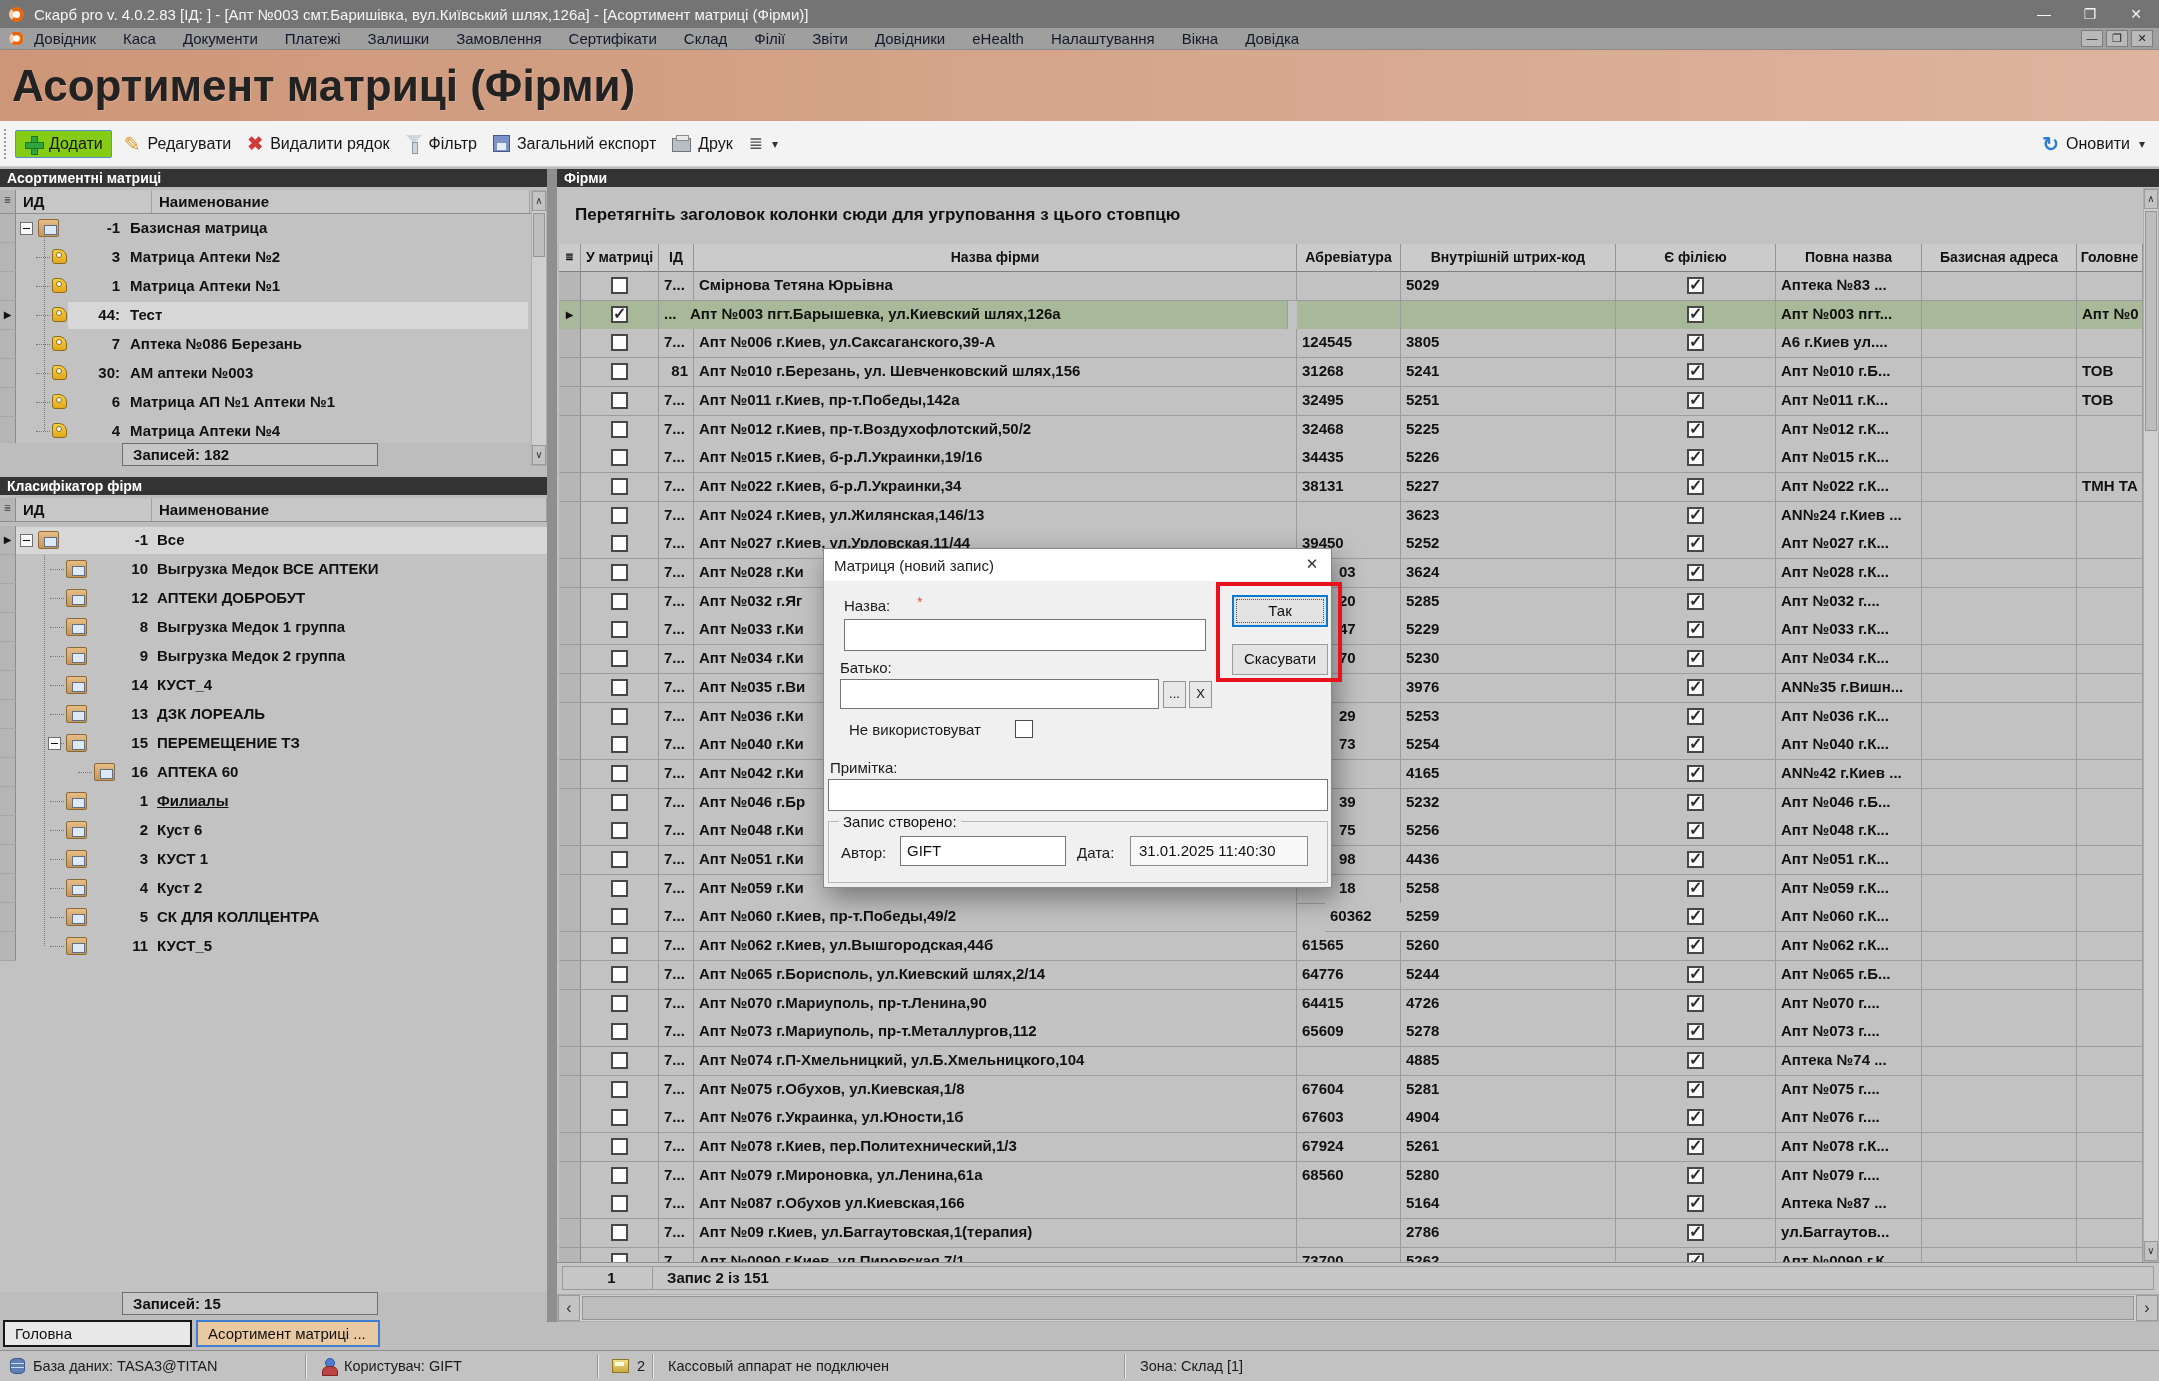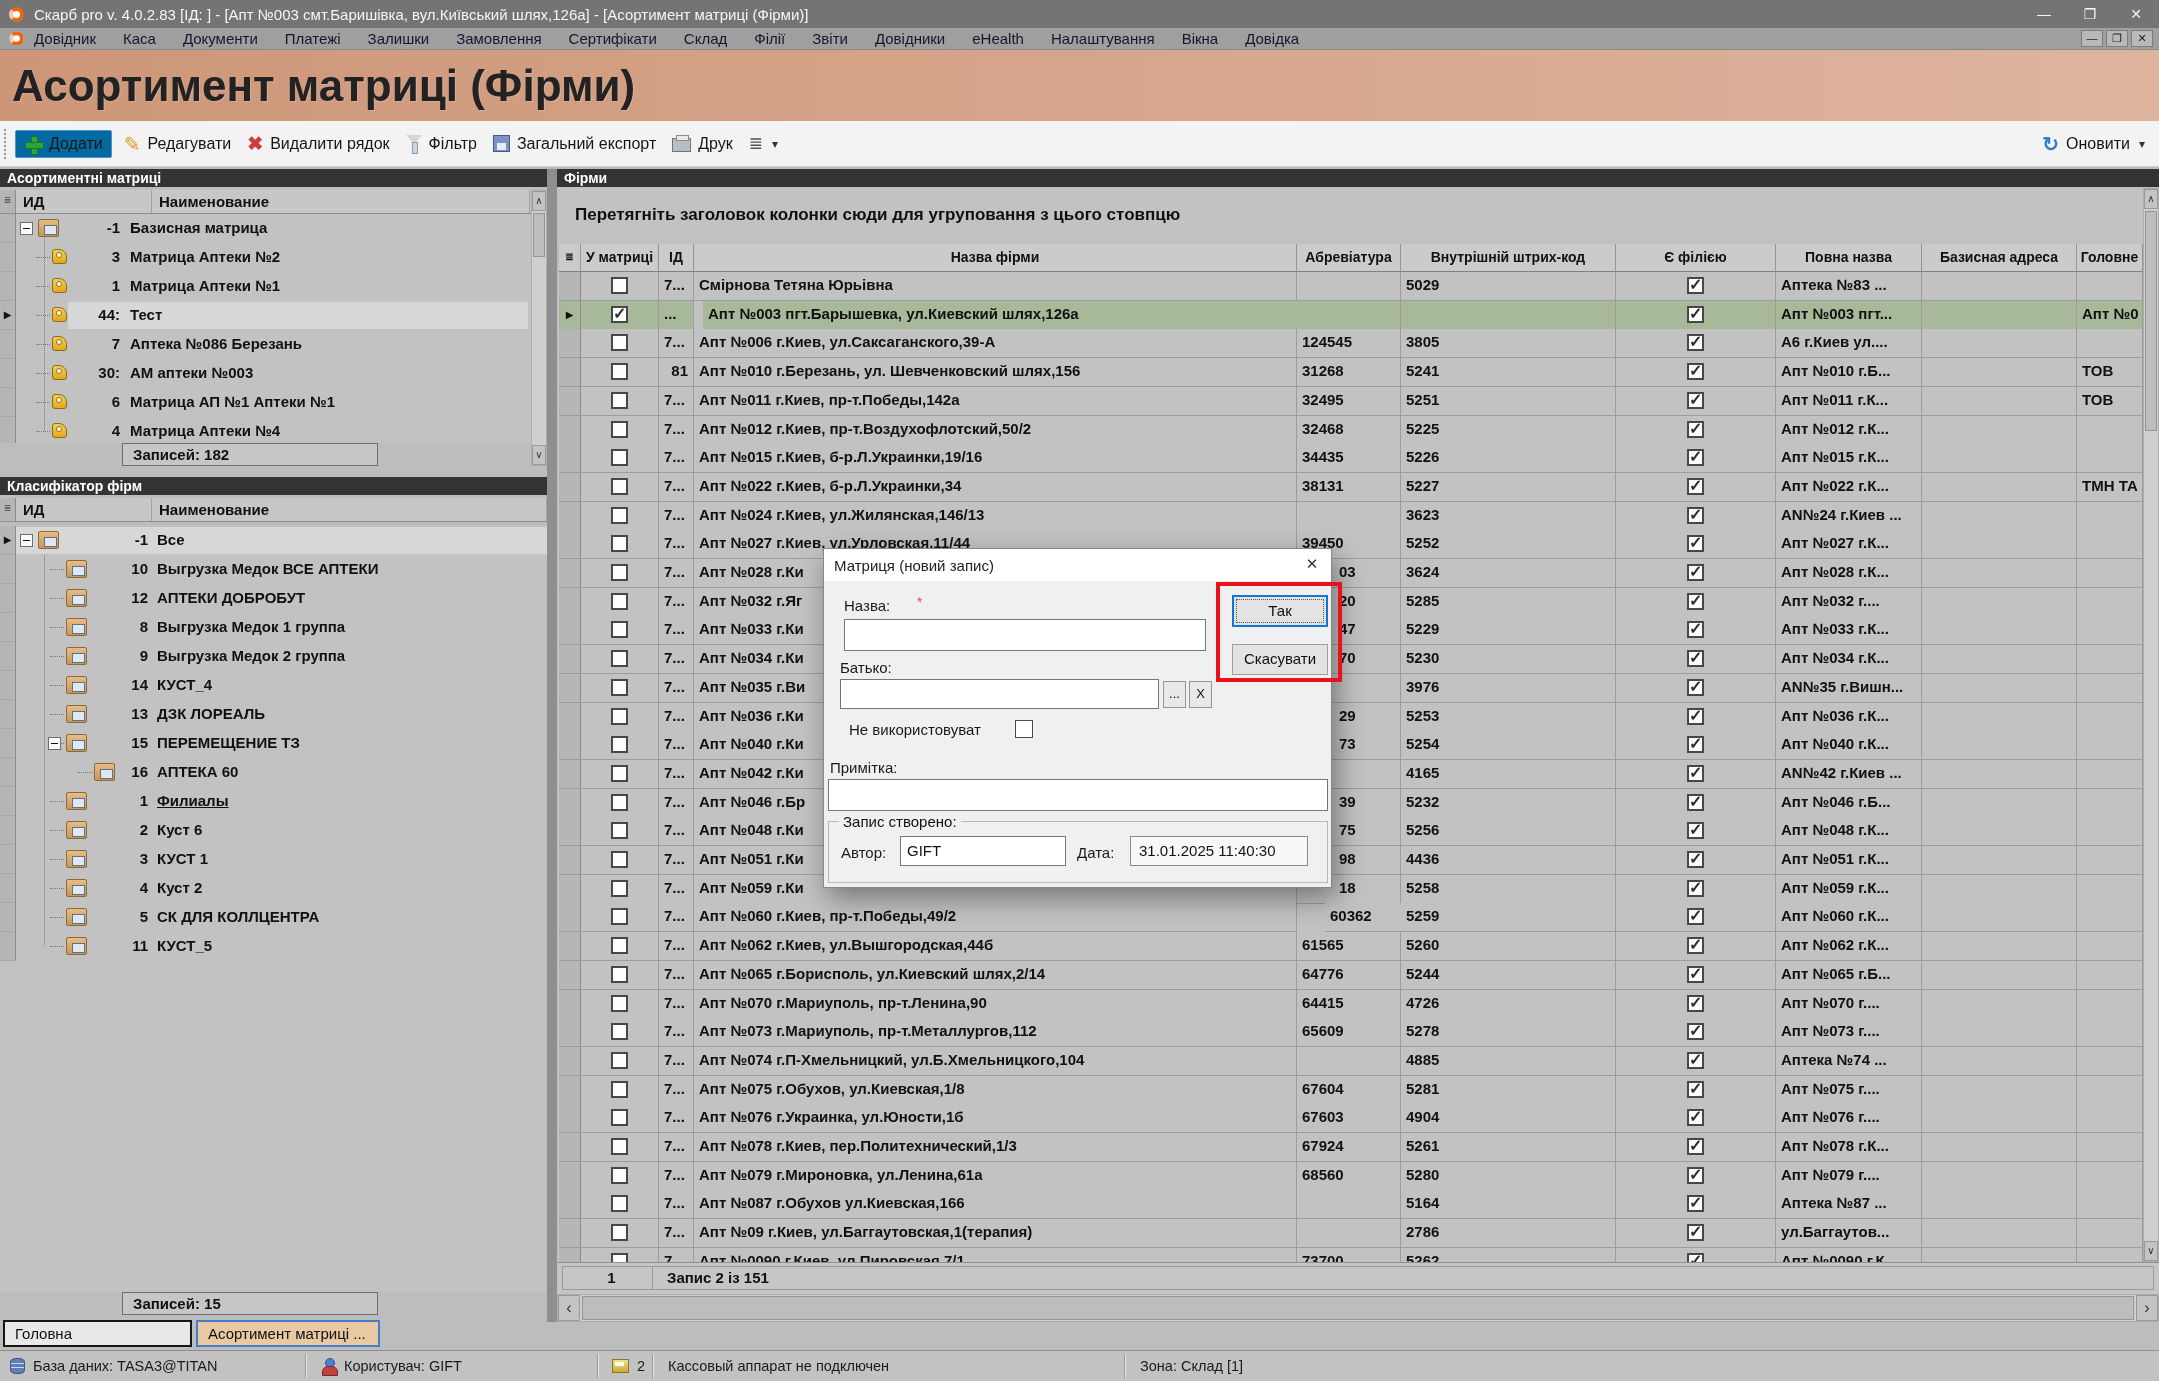--- a/index.html
+++ b/index.html
@@ -17,21 +17,21 @@
   .menu-item{font-size:15px;color:#17172c;margin-right:27px;white-space:nowrap}
   .mdi{margin-left:auto;display:flex;gap:3px;padding-right:6px}
   .mdi span{width:22px;height:17px;background:#b9b9b9;border:1px solid #7d7d7d;font-size:11px;line-height:15px;text-align:center;color:#222}
   
   .banner{left:0;top:50px;width:2159px;height:71px;background:linear-gradient(to right,#cd9678,#deb49e);display:flex;align-items:center}
   .banner span{font-size:44px;font-weight:bold;color:#222;padding-left:12px;text-shadow:1px 1px 0 rgba(255,255,255,.18)}
   
   .toolbar{left:0;top:121px;width:2159px;height:46px;background:#f3f3f3;border-bottom:1px solid #cfcfcf;display:flex;align-items:center;font-size:16px;color:#161616}
   .grip{width:5px;height:30px;border-left:2px dotted #9a9a9a;margin:0 6px 0 4px}
   .tbtn{display:flex;align-items:center;gap:7px;padding:4px 8px;white-space:nowrap}
-  .tbtn.primary{background:#0369a1;border:1px solid #4f93d2;border-radius:2px;margin-right:4px}
+  .tbtn.primary{background:#84cc16;border:1px solid #4f93d2;border-radius:2px;margin-right:4px}
   .caret{font-size:12px;color:#333;margin-left:2px}
   .tool-right{margin-left:auto;display:flex;align-items:center;gap:7px;padding-right:14px}
   
   .i-plus{position:relative;width:18px;height:18px}
   .i-plus::before,.i-plus::after{content:"";position:absolute;background:#2fa33c;border:1px solid #1c7426}
   .i-plus::before{left:7px;top:1px;width:5px;height:17px}
   .i-plus::after{left:1px;top:7px;width:17px;height:5px}
   .i-pencil{color:#d99c27;font-size:20px;line-height:18px}
   .i-xred{color:#d23b3b;font-size:19px;font-weight:bold;line-height:18px}
   .i-funnel{position:relative;width:16px;height:17px}
@@ -428,21 +428,21 @@
         <div class="td" style="left: 1520px; width: 66px;"></div>
       </div>
       <div class="trow sel" style="top: 29px;">
         <div class="td ind" style="left: 2px; width: 22px;">▶</div>
         <div class="td cbox" style="left: 24px; width: 78px;">
           <div class="cb on">
             <span>✓</span>
           </div>
         </div>
         <div class="td" style="left: 102px; width: 35px;">...</div>
-        <div class="td" style="left: 146px; width: 603px;">Апт №003 пгт.Барышевка, ул.Киевский шлях,126а</div>
+        <div class="td" style="left: 128px; width: 603px;">Апт №003 пгт.Барышевка, ул.Киевский шлях,126а</div>
         <div class="td" style="left: 740px; width: 104px;"></div>
         <div class="td" style="left: 844px; width: 215px;"></div>
         <div class="td cbox" style="left: 1059px; width: 160px;">
           <div class="cb on">
             <span>✓</span>
           </div>
         </div>
         <div class="td" style="left: 1219px; width: 146px;">Апт №003 пгт...</div>
         <div class="td" style="left: 1365px; width: 155px;"></div>
         <div class="td" style="left: 1520px; width: 66px;">Апт №0</div>

